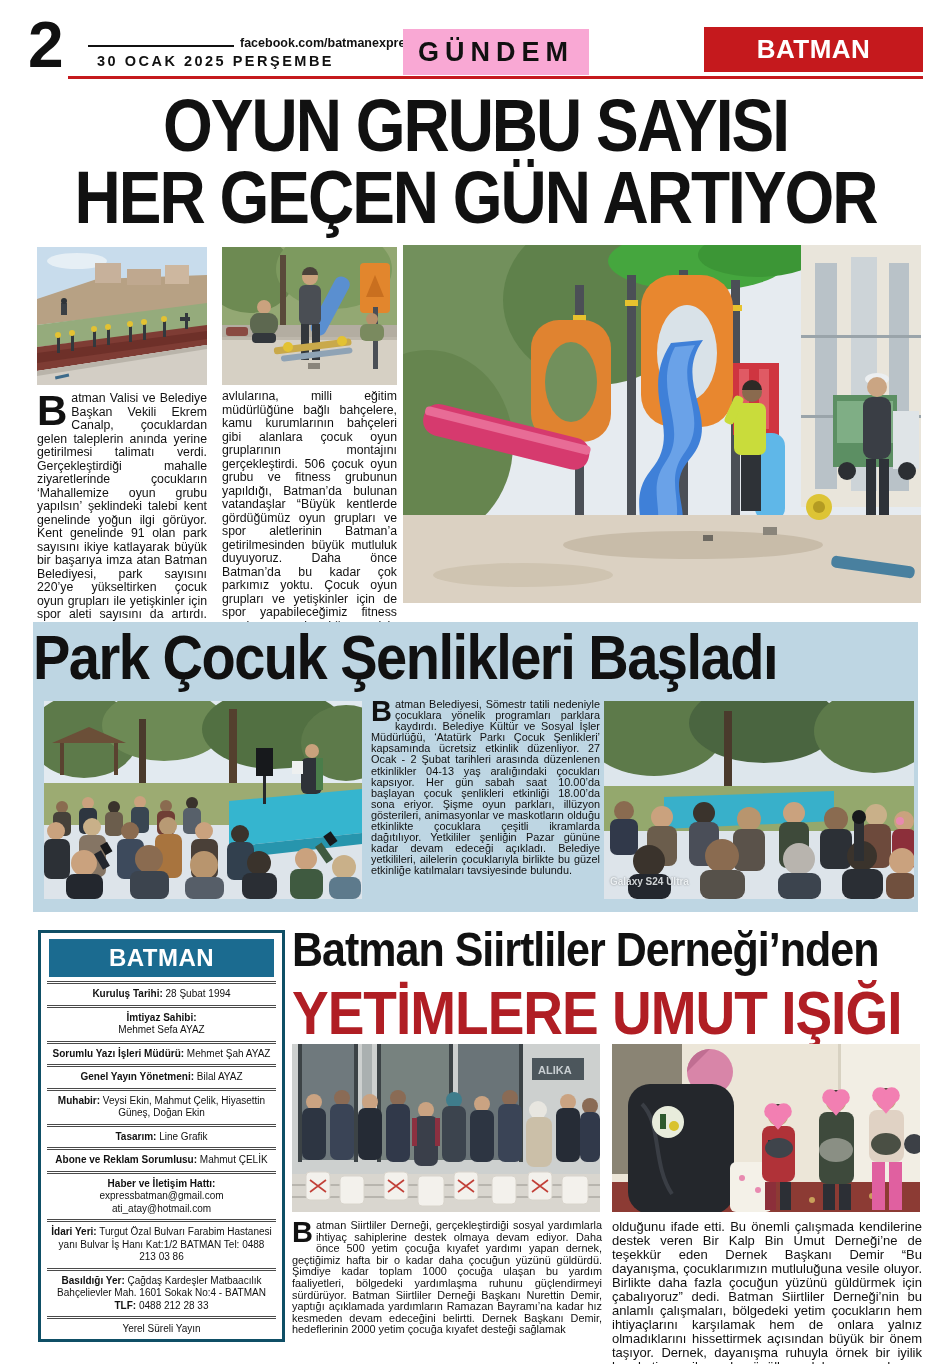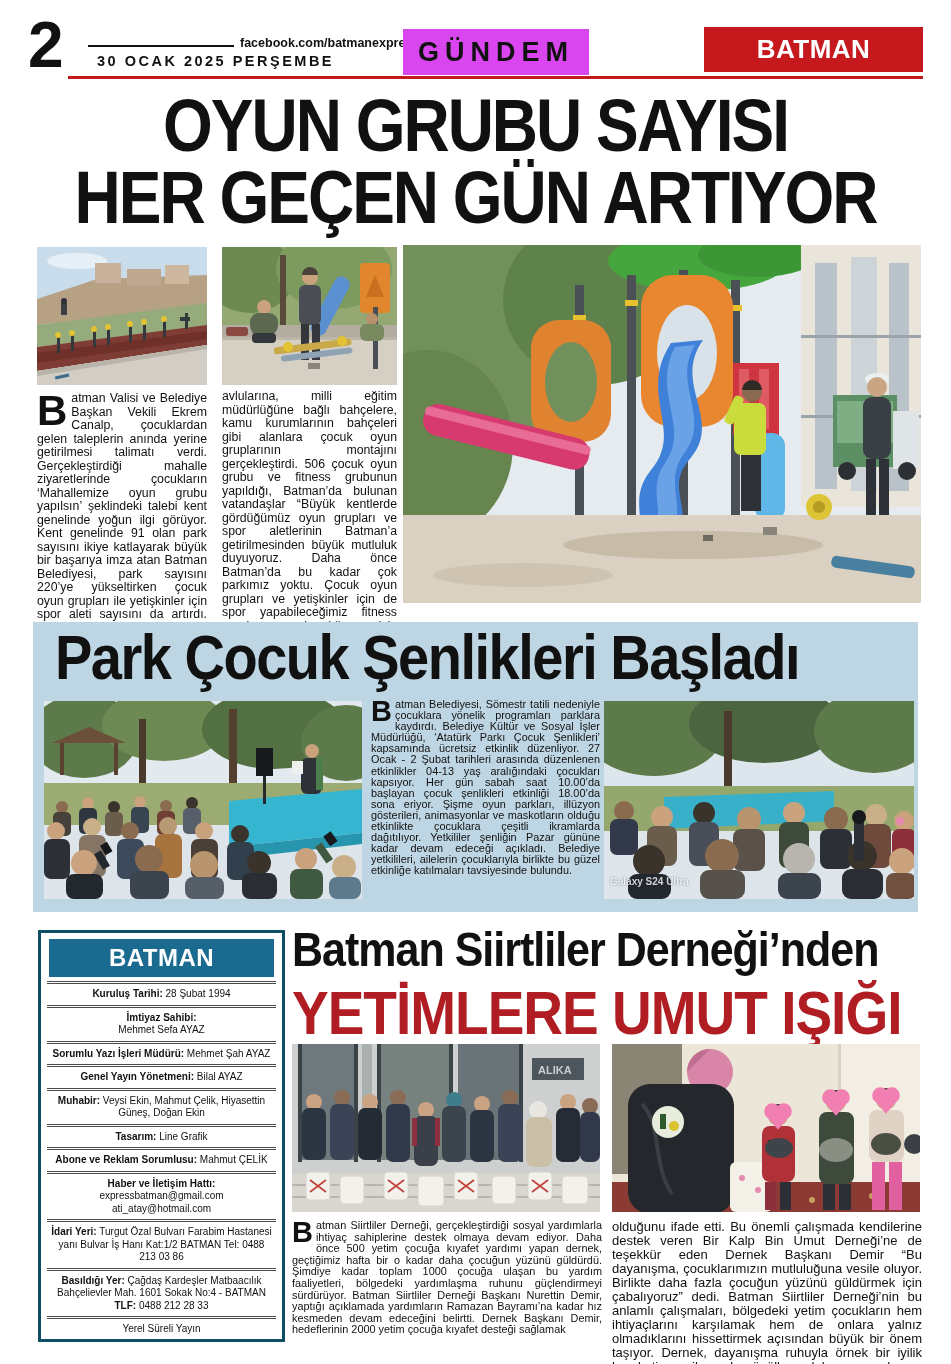--- a/index.html
+++ b/index.html
@@ -8,21 +8,21 @@
   .abs{position:absolute;}
   .jtext{text-align:justify;}
   .photo{position:absolute;overflow:hidden;background:#dde4ea;}
   .photo svg{display:block;width:100%;height:100%;}
 
   
   #page-num{left:28px;top:14px;font-size:64px;font-weight:bold;line-height:62px;letter-spacing:-2px;}
   #rule-black{left:88px;top:45px;width:146px;height:2px;background:#111;}
   #fb-url{left:240px;top:36px;font-size:12.5px;font-weight:bold;}
   #issue-date{left:97px;top:53px;font-size:14.5px;font-weight:bold;letter-spacing:2.5px;text-align:right;}
-  #section-badge{left:403px;top:29px;width:186px;height:46px;background:#d946ef;
+  #section-badge{left:403px;top:29px;width:186px;height:46px;background:#f9a8d4;
       text-align:center;line-height:46px;font-size:27px;font-weight:bold;letter-spacing:6px;}
   #brand-logo{left:704px;top:27px;width:219px;height:45px;background:#c5191d;
       text-align:center;line-height:45px;font-size:26px;font-weight:bold;color:#fff;letter-spacing:.5px;}
   #rule-red{left:68px;top:76px;width:855px;height:3px;background:#c5191d;}
 
   
   #a1-line1,#a1-line2{left:30px;width:891px;text-align:center;}
   #a1-line1{top:88px;}
   #a1-line2{top:160px;}
   .h1line{display:inline-block;font-weight:bold;font-size:64px;line-height:1;
@@ -30,21 +30,21 @@
   #ph1{left:37px;top:247px;width:170px;height:138px;}
   #ph2{left:222px;top:247px;width:175px;height:138px;}
   #ph3{left:403px;top:245px;width:518px;height:358px;}
   #a1-col1{left:37px;top:392px;width:170px;height:230px;font-size:12.3px;line-height:13.5px;}
   #a1-col2{left:222px;top:390px;width:175px;height:232px;font-size:12.3px;line-height:13.5px;}
   .dropcap{float:left;font-weight:bold;font-size:42px;line-height:34px;margin:2px 4px 0 0;}
   .dropcap.small{font-size:29px;line-height:23px;margin:1px 3px 0 0;}
 
   
   #band{left:33px;top:622px;width:885px;height:290px;background:#bed6e3;}
-  #a2-headline{left:33px;top:626px;width:766px;text-align:right;}
+  #a2-headline{left:33px;top:626px;width:766px;text-align:left;}
   .h2line{display:inline-block;font-weight:bold;font-size:56px;line-height:1;
       letter-spacing:-1.5px;transform:scaleY(1.12);transform-origin:center top;white-space:nowrap;}
   #ph4{left:44px;top:701px;width:318px;height:198px;}
   #a2-body{left:371px;top:699px;width:229px;height:208px;font-size:10.9px;line-height:11.1px;}
   #ph5{left:604px;top:701px;width:310px;height:198px;}
   #wm{position:absolute;left:6px;bottom:12px;color:#eef2f4;font-size:10px;font-weight:bold;opacity:.85;
       text-shadow:0 0 2px rgba(0,0,0,.5);}
 
   
   #mast{left:38px;top:930px;width:247px;height:412px;border:3px solid #0f4f66;box-sizing:border-box;

